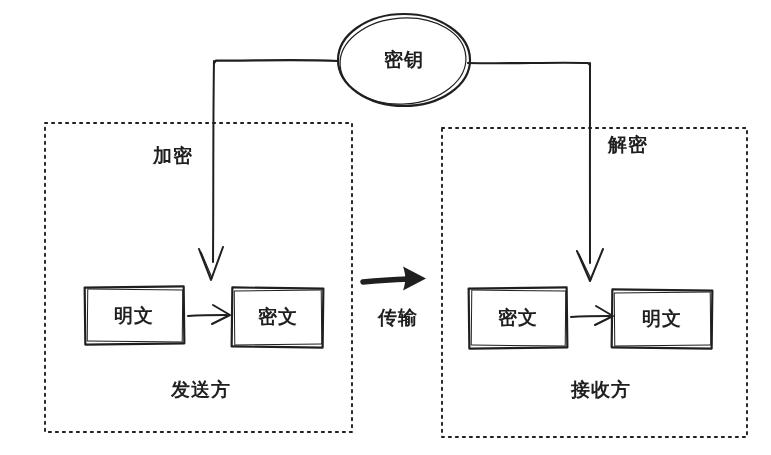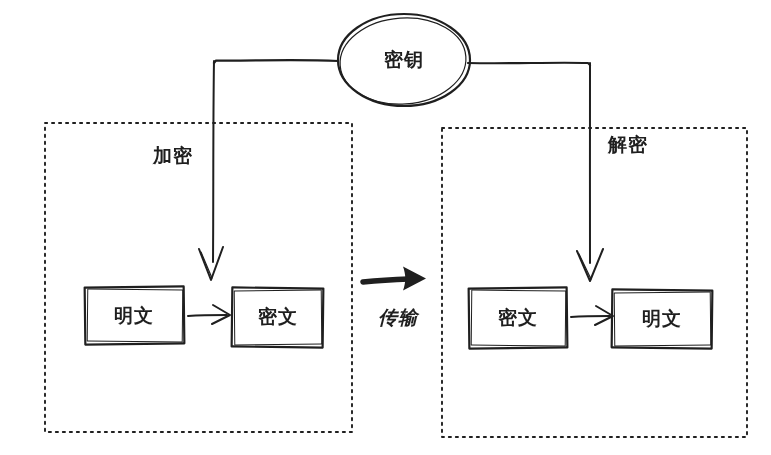--- a/index.html
+++ b/index.html
@@ -128,21 +128,23 @@
   <div class="label" style="left:392px;top:60px;">密钥</div>
 
   <div class="label" style="left:161px;top:156px;">加密</div>
 
   <div class="label" style="left:616px;top:145px;">解密</div>
 
   <div class="label" style="left:122px;top:316px;">明文</div>
 
   <div class="label" style="left:266px;top:317px;">密文</div>
 
+  <div class="label" style="left:189px;top:390px;">发送方</div>
 
-  <div class="label" style="left:386px;top:318px;font-style:italic;">传输</div>
+  <div class="label" style="left:386px;top:318px;">传输</div>
 
   <div class="label" style="left:506px;top:318px;">密文</div>
 
   <div class="label" style="left:650px;top:319px;">明文</div>
 
+  <div class="label" style="left:589px;top:390px;">接收方</div>
 
 </div>
 
 </body></html>

